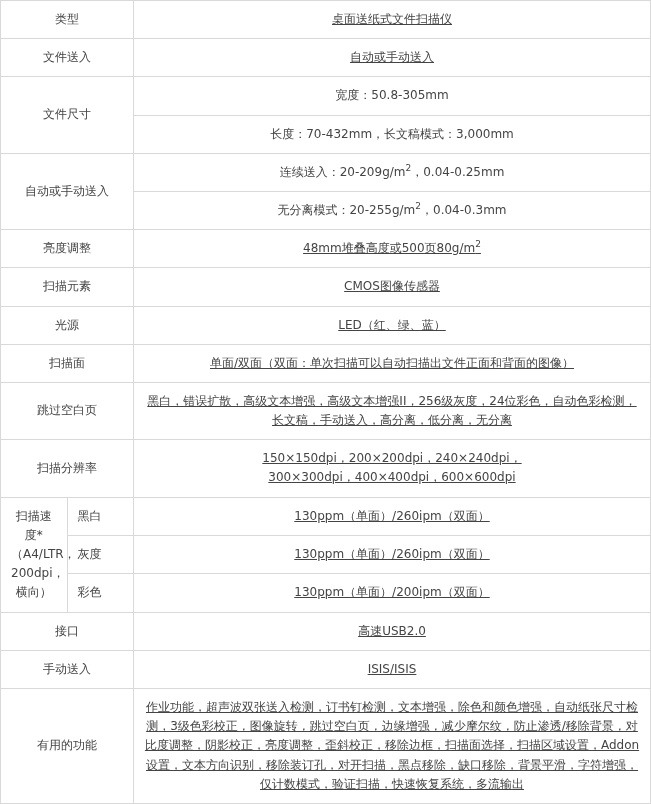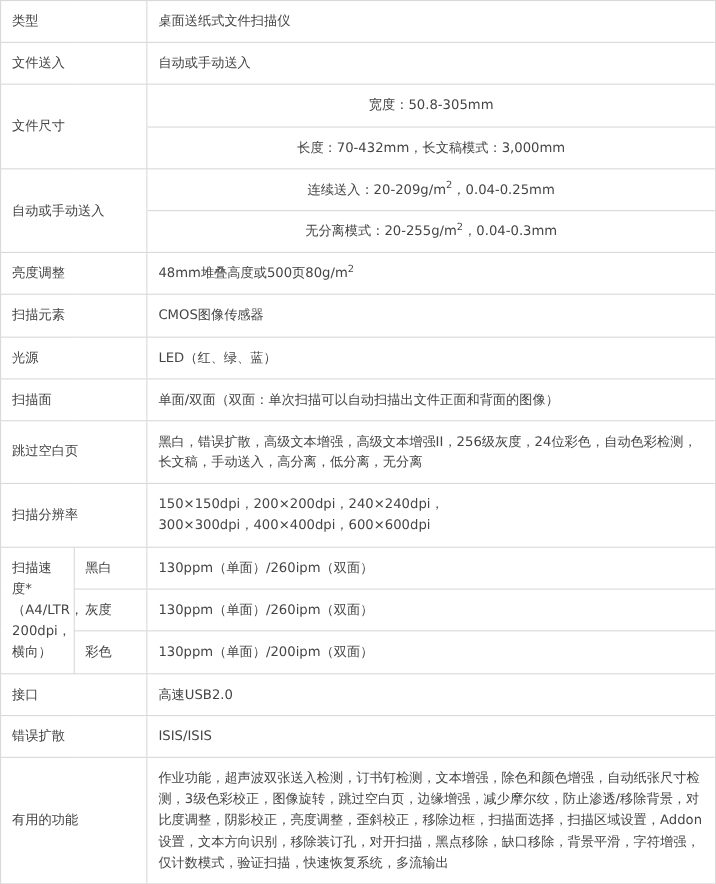--- a/index.html
+++ b/index.html
@@ -20,30 +20,31 @@
   }
   .spec-table td {
     border: 1px solid #d9d9d9;
     padding: 9px 10px;
     vertical-align: middle;
     line-height: 1.6;
     color: #444444;
   }
   .col-label {
     width: 112px;
-    text-align: left;
+    text-align: center;
     color: #333333;
     margin-left: 40px;
   }
   .col-sub {
     width: 56px;
     color: #333333;
   }
   .col-value {
-    text-align: left;
+    text-align: center;
+    text-decoration: underline;
   }
   .nested {
     width: 100%;
     border-collapse: collapse;
     table-layout: fixed;
     text-align: center;
   }
   .nested td {
     border: 0;
     border-bottom: 1px solid #d9d9d9;
@@ -161,21 +162,21 @@
       <td class="col-sub">彩色</td>
       <td class="col-value">130ppm（单面）/200ipm（双面）</td>
     </tr>
 
     <tr>
       <td class="col-label" colspan="2">接口</td>
       <td class="col-value">高速USB2.0</td>
     </tr>
 
     <tr>
-      <td class="col-label" colspan="2">错误扩散</td>
+      <td class="col-label" colspan="2">手动送入</td>
       <td class="col-value">ISIS/ISIS</td>
     </tr>
 
     <tr>
       <td class="col-label" colspan="2">有用的功能</td>
       <td class="col-value">作业功能，超声波双张送入检测，订书钉检测，文本增强，除色和颜色增强，自动纸张尺寸检测，3级色彩校正，图像旋转，跳过空白页，边缘增强，减少摩尔纹，防止渗透/移除背景，对比度调整，阴影校正，亮度调整，歪斜校正，移除边框，扫描面选择，扫描区域设置，Addon设置，文本方向识别，移除装订孔，对开扫描，黑点移除，缺口移除，背景平滑，字符增强，仅计数模式，验证扫描，快速恢复系统，多流输出</td>
     </tr>
 
     <tr>
       <td class="col-label" colspan="2">能源要求</td>

